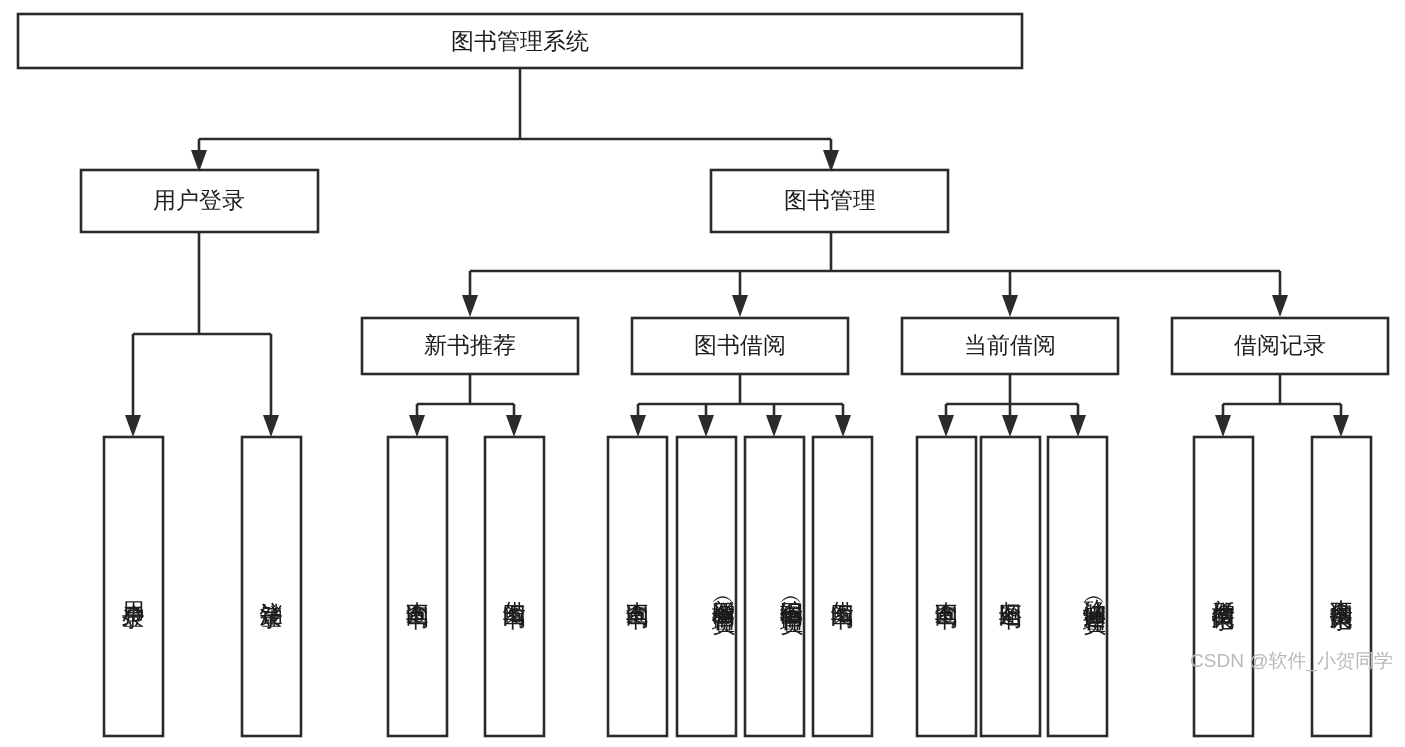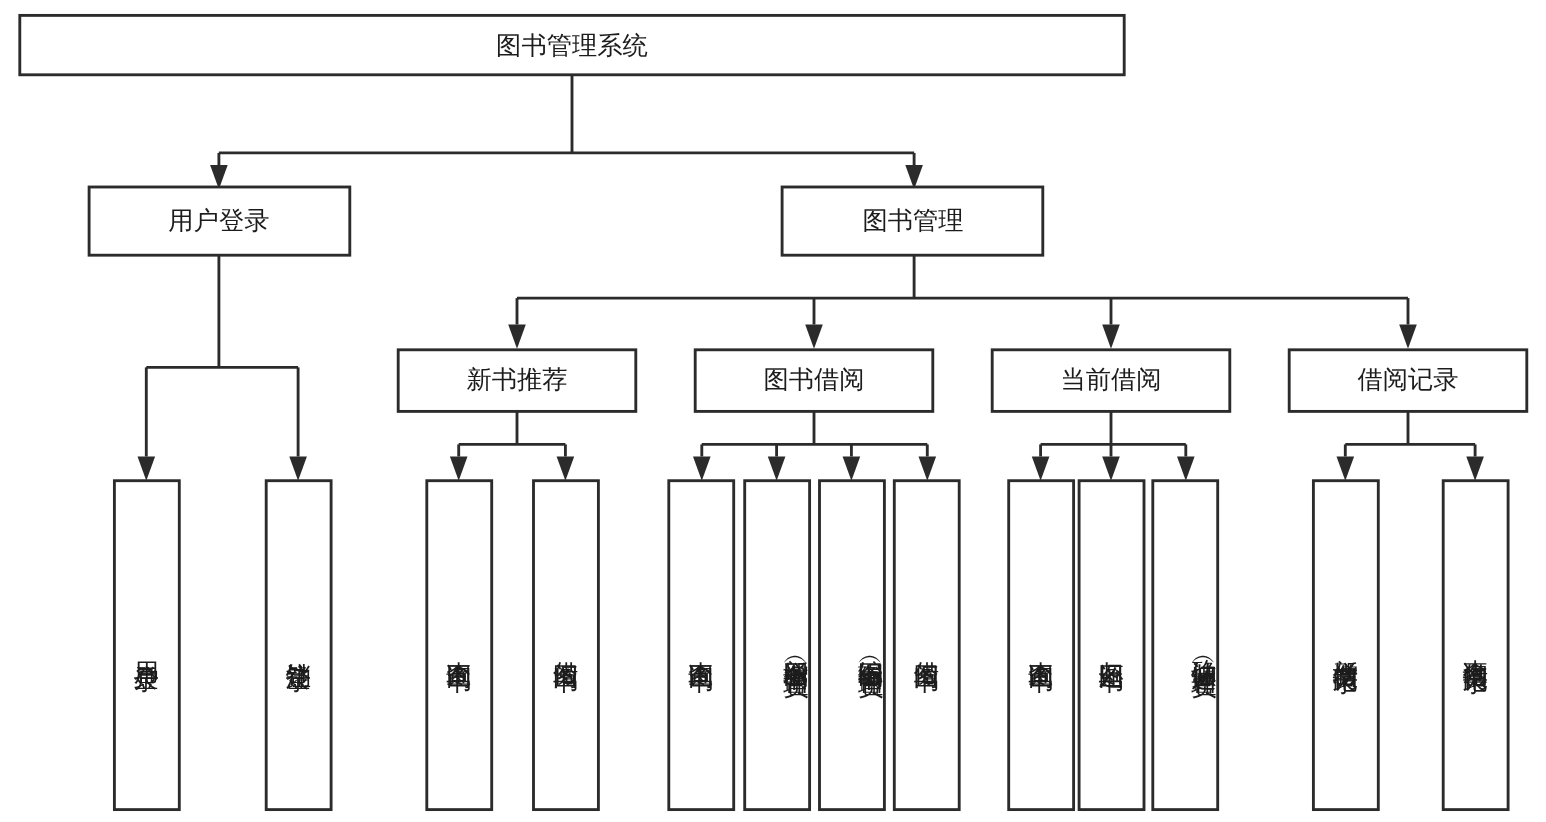--- a/index.html
+++ b/index.html
@@ -256,14 +256,15 @@
   <div class="leaf-label-v" style="left:745px; top:437px; width:59px; height:299px; align-items:flex-start; padding-top:6px; box-sizing:border-box;">编辑图书（管理员）</div>
   <div class="leaf-label-v" style="left:813px; top:437px; width:59px; height:299px;">借阅图书</div>
 
   <div class="leaf-label-v" style="left:917px; top:437px; width:59px; height:299px;">查询图书</div>
   <div class="leaf-label-v" style="left:981px; top:437px; width:59px; height:299px;">归还图书</div>
   <div class="leaf-label-v" style="left:1048px; top:437px; width:59px; height:299px; align-items:flex-start; padding-top:6px; box-sizing:border-box;">确认归还（管理员）</div>
 
   <div class="leaf-label-v" style="left:1194px; top:437px; width:59px; height:299px;">新增借阅记录</div>
   <div class="leaf-label-v" style="left:1312px; top:437px; width:59px; height:299px;">查询借阅记录</div>
 
+  <div class="watermark">CSDN @软件_小贺同学</div>
 
 </div>
 
 </body></html>

